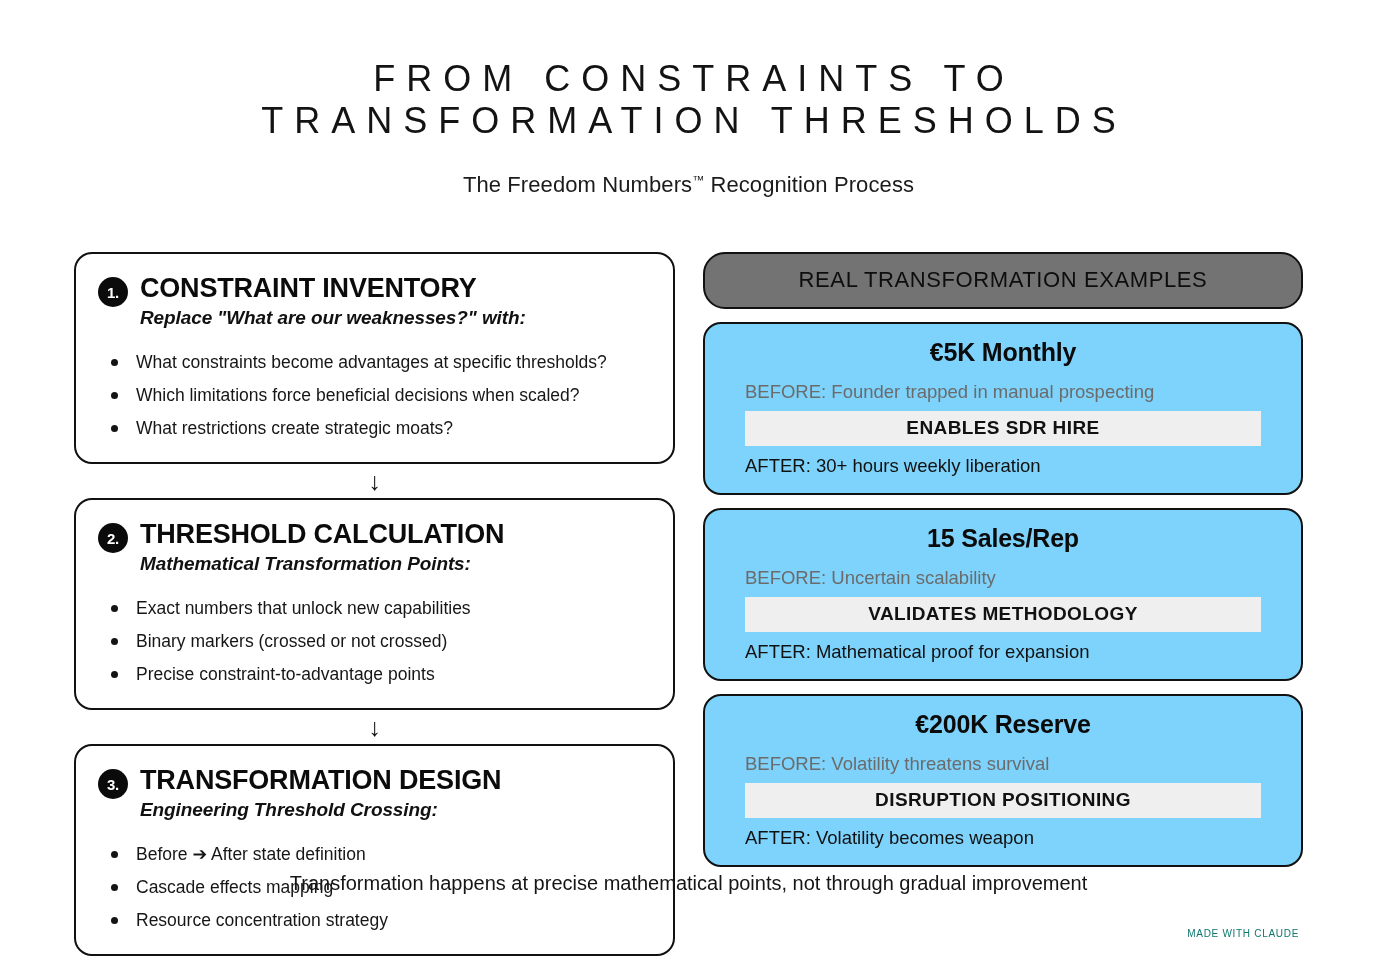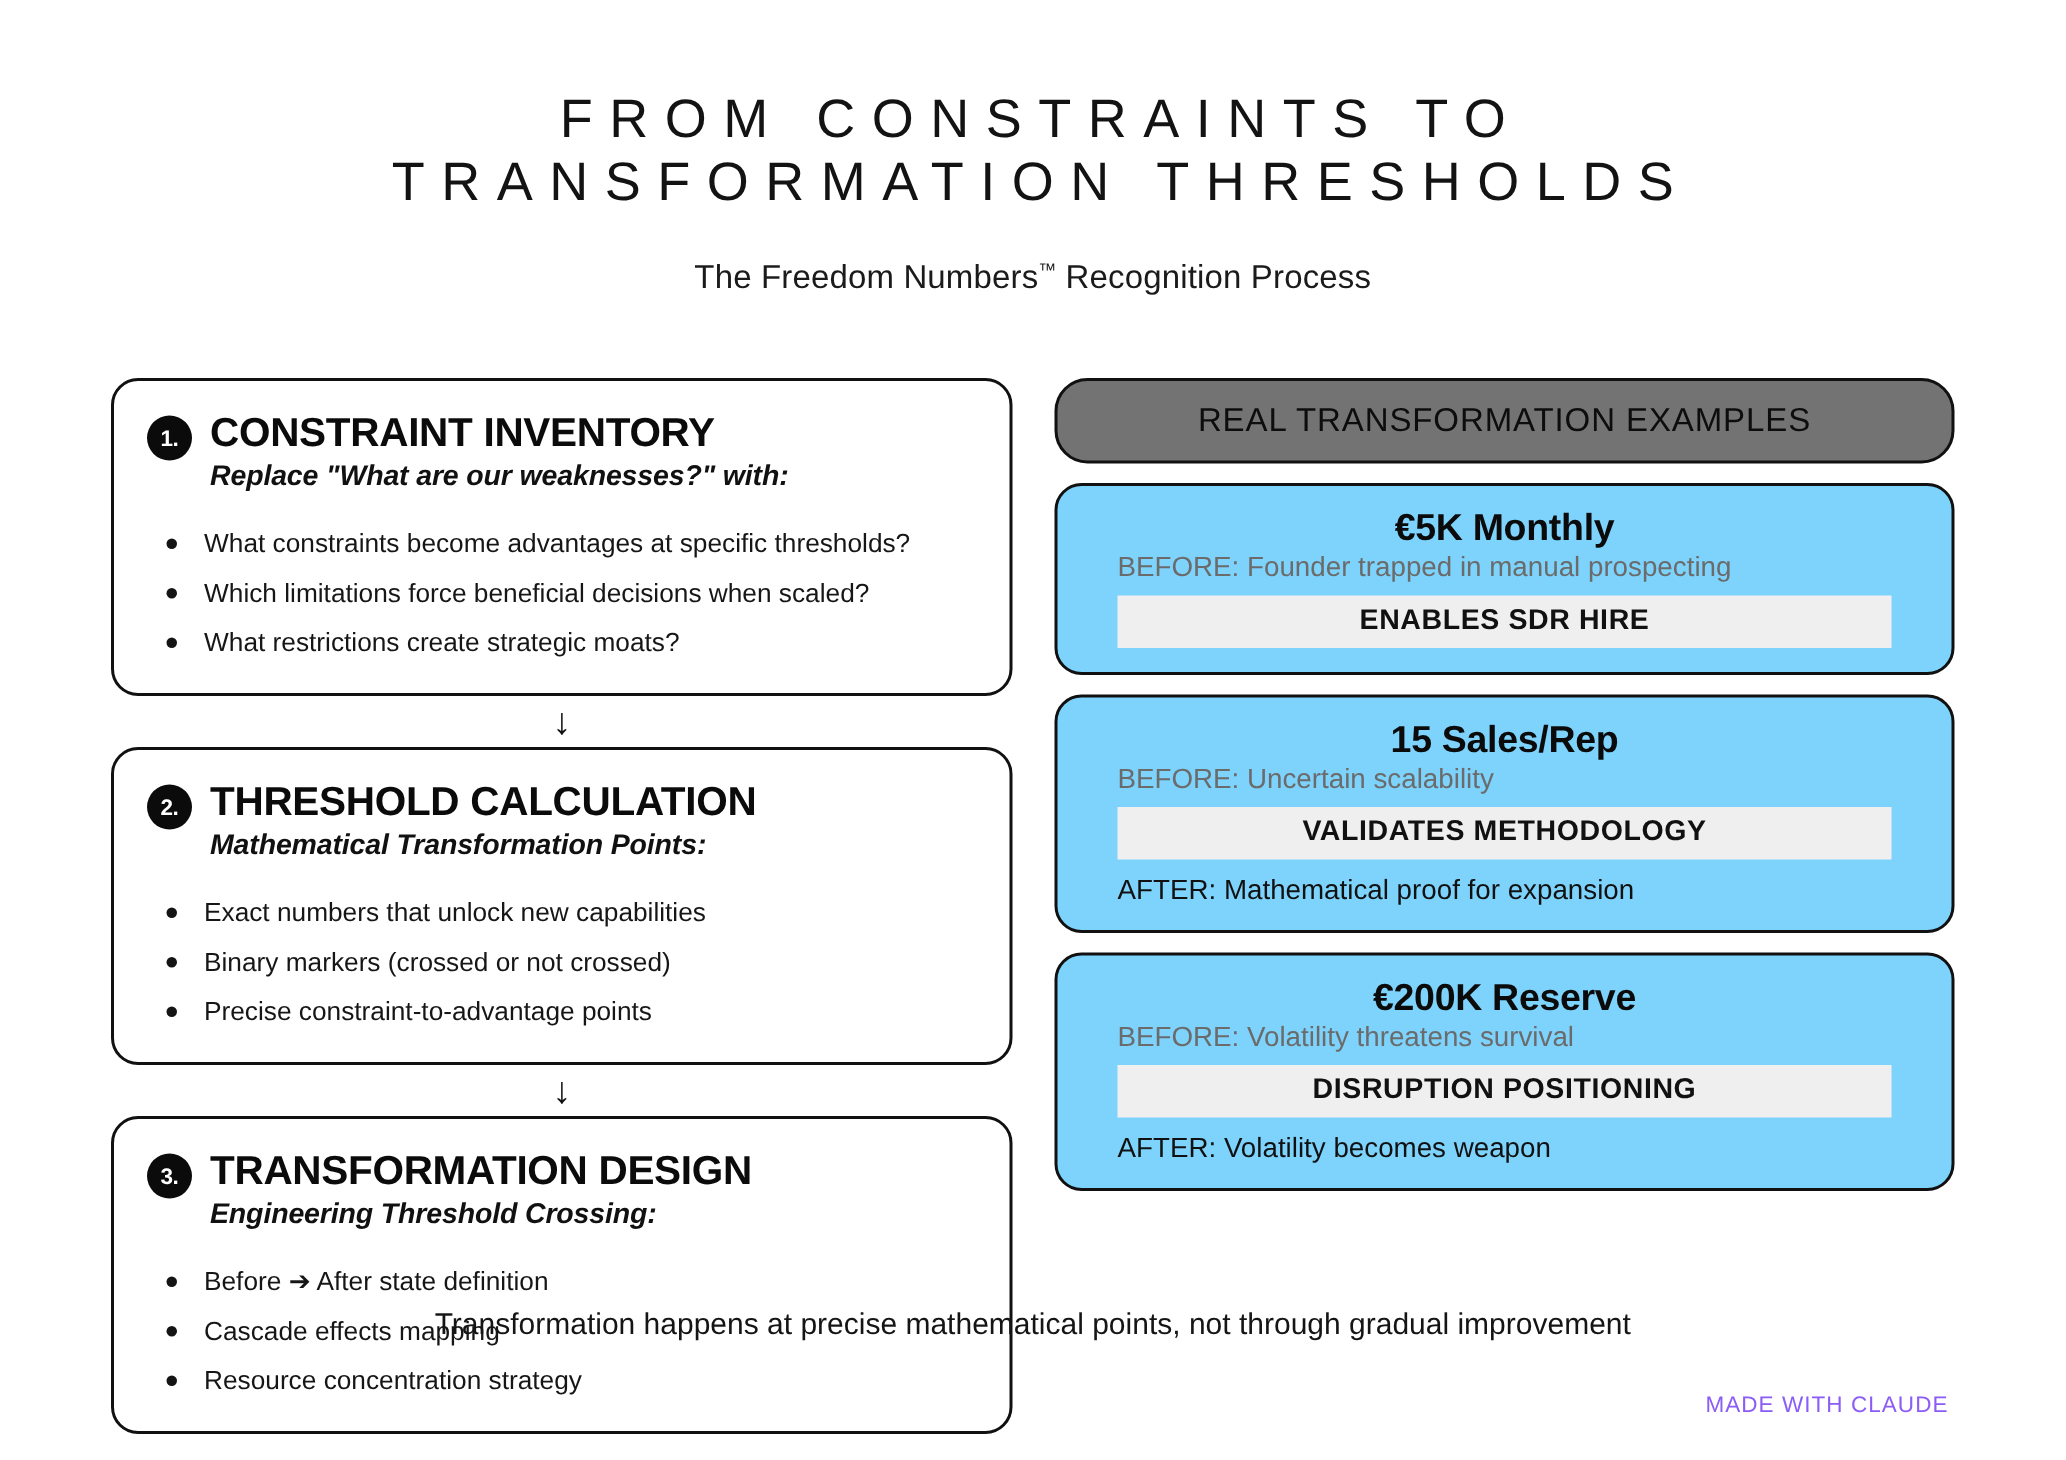--- a/index.html
+++ b/index.html
@@ -156,20 +156,21 @@
     padding: 14px 0 16px 0;
   }
   .ex-amount {
     text-align: center;
     font-size: 25px;
     font-weight: bold;
     color: #0b0b0b;
     letter-spacing: -0.2px;
   }
   .ex-before {
+    margin-top: 14px;
     padding: 0 40px;
     font-size: 18.5px;
     color: #6b6b6b;
   }
   .ex-band {
     margin: 8px 40px 0 40px;
     background: #efefef;
     text-align: center;
     font-size: 19px;
     font-weight: bold;
@@ -191,23 +192,23 @@
     left: 0;
     width: 1377px;
     text-align: center;
     font-size: 20px;
     color: #151515;
   }
   .made-with {
     position: absolute;
     top: 928px;
     right: 78px;
-    font-size: 15px;
+    font-size: 10px;
     letter-spacing: 0.7px;
-    color: #8b5cf6;
+    color: #0f766e;
   }
 </style>
 </head>
 <body>
 
 <div class="page">
 
   <div class="header">
     <div class="title-line">FROM CONSTRAINTS TO</div>
     <div class="title-line">TRANSFORMATION THRESHOLDS</div>
@@ -270,20 +271,21 @@
     </div>
 
     <div class="col-right">
 
       <div class="examples-header">REAL TRANSFORMATION EXAMPLES</div>
 
       <div class="example-card">
         <div class="ex-amount">€5K Monthly</div>
         <div class="ex-before">BEFORE: Founder trapped in manual prospecting</div>
         <div class="ex-band">ENABLES SDR HIRE</div>
+        <div class="ex-after">AFTER: 30+ hours weekly liberation</div>
       </div>
 
       <div class="example-card">
         <div class="ex-amount">15 Sales/Rep</div>
         <div class="ex-before">BEFORE: Uncertain scalability</div>
         <div class="ex-band">VALIDATES METHODOLOGY</div>
         <div class="ex-after">AFTER: Mathematical proof for expansion</div>
       </div>
 
       <div class="example-card">

